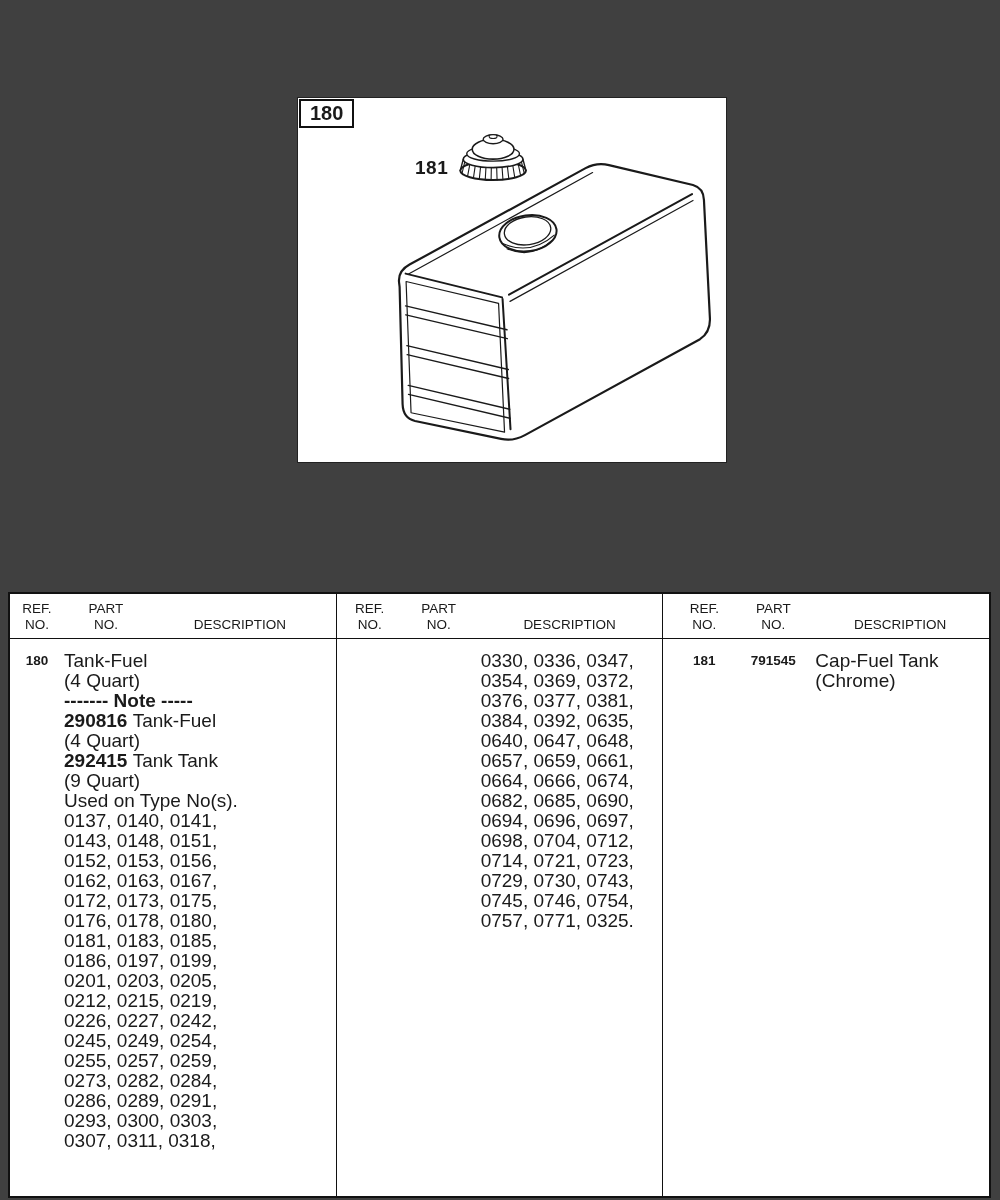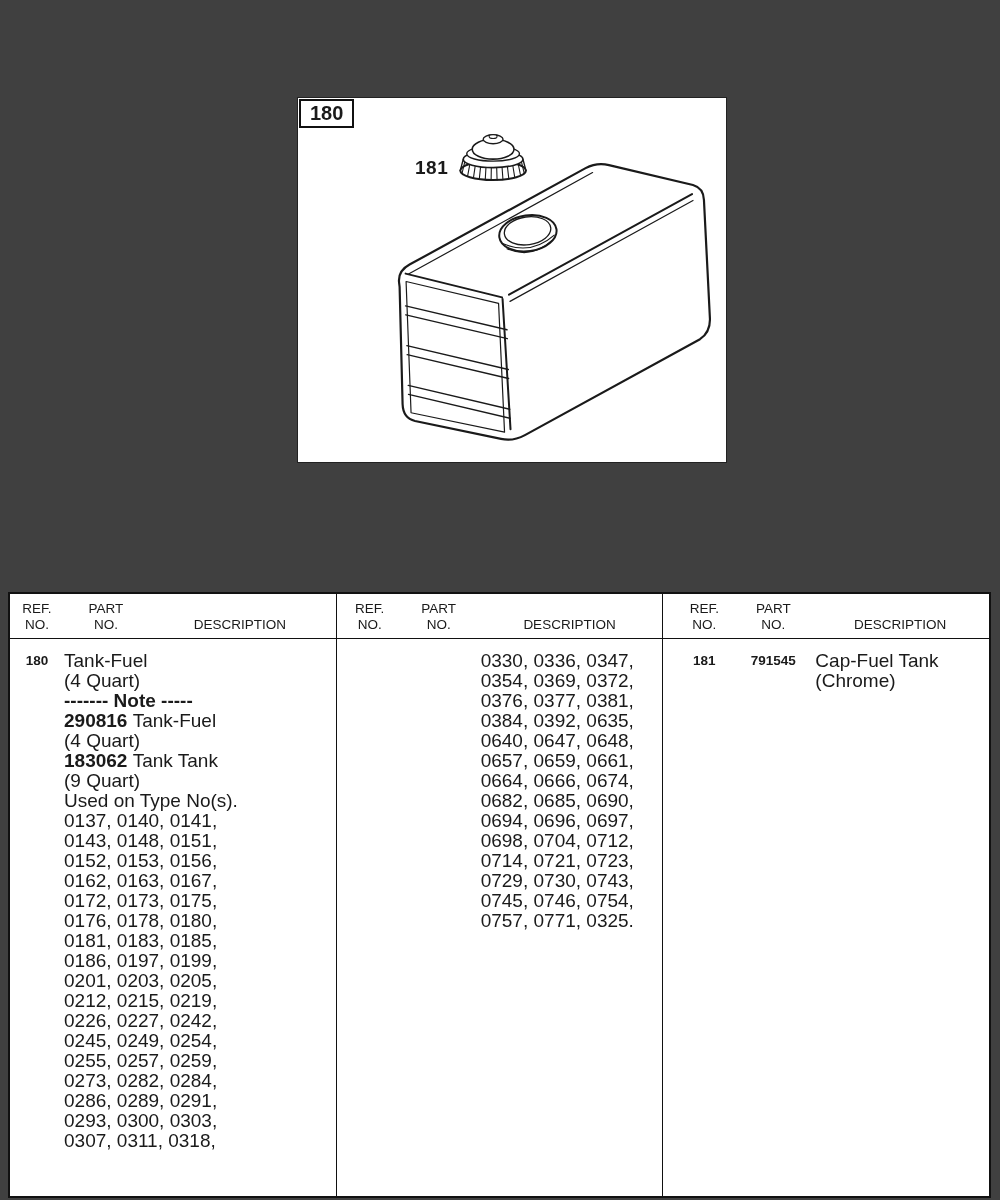--- a/index.html
+++ b/index.html
@@ -151,21 +151,21 @@
             <div class="line"><b></b><span>Tank-Fuel</span></div>
 
             <div class="line"><b></b><span>(4 Quart)</span></div>
 
             <div class="line"><b>------- Note -----</b><span></span></div>
 
             <div class="line"><b>290816 </b><span>Tank-Fuel</span></div>
 
             <div class="line"><b></b><span>(4 Quart)</span></div>
 
-            <div class="line"><b>183062 </b><span>Tank Tank</span></div>
+            <div class="line"><b>292415 </b><span>Tank Tank</span></div>
 
             <div class="line"><b></b><span>(9 Quart)</span></div>
 
             <div class="line"><b></b><span>Used on Type No(s).</span></div>
 
             <div class="line"><b></b><span>0137, 0140, 0141,</span></div>
 
             <div class="line"><b></b><span>0143, 0148, 0151,</span></div>
 
             <div class="line"><b></b><span>0152, 0153, 0156,</span></div>

